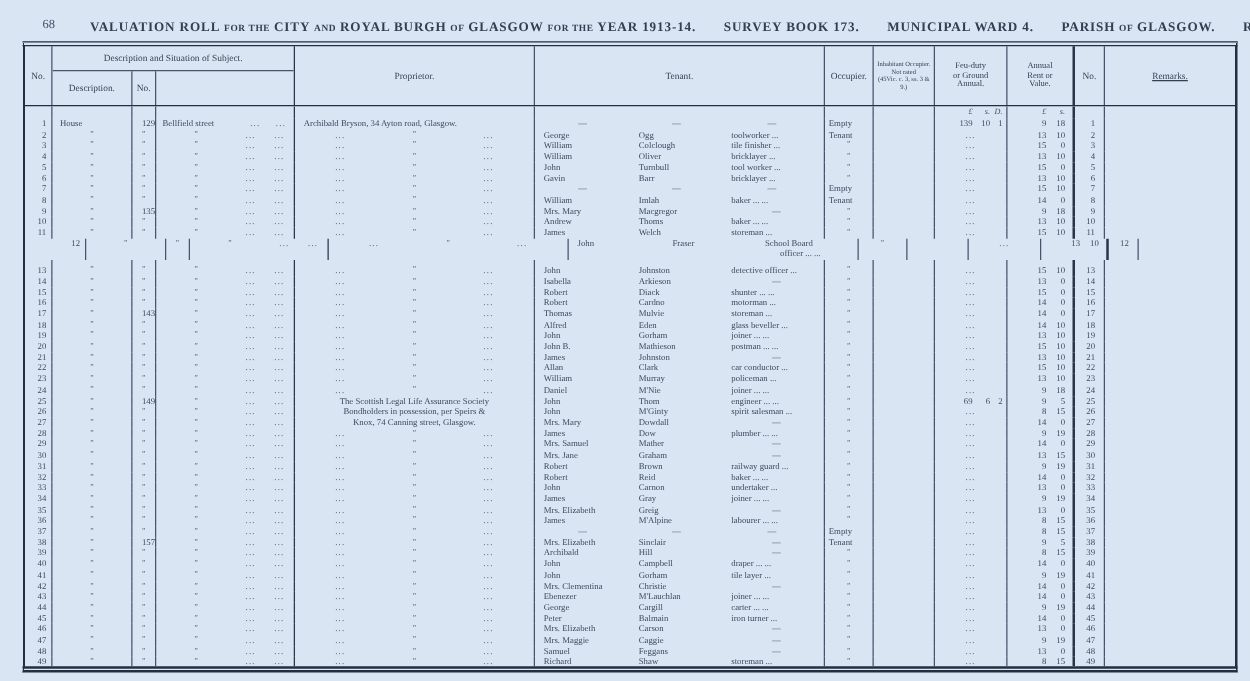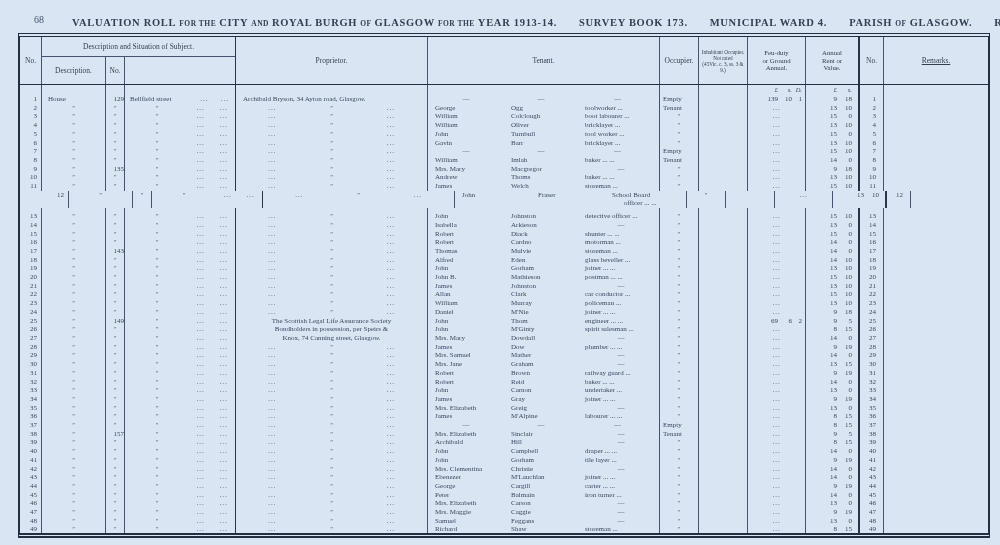--- a/index.html
+++ b/index.html
@@ -235,21 +235,21 @@
           <div class="dots">...</div>
         </div>
         <div class="bc w-prop propc">
           <div class="dots f1">...</div>
           <div class="dit pw">”</div>
           <div class="dots f1">...</div>
         </div>
         <div class="bc w-ten tenc">
           <div class="tf">William</div>
           <div class="ts">Colclough</div>
-          <div class="to">boot labourer ...</div>
+          <div class="to">tile finisher ...</div>
         </div>
         <div class="bc w-occ occc dit">”</div>
         <div class="bc w-inh"></div>
         <div class="bc w-feu moneyc mc-dots">
           <div class="dots">...</div>
         </div>
         <div class="bc w-rent moneyc">
           <div class="mgrp">
             <div class="mp mrl">15</div>
             <div class="mp mrs">0</div>

